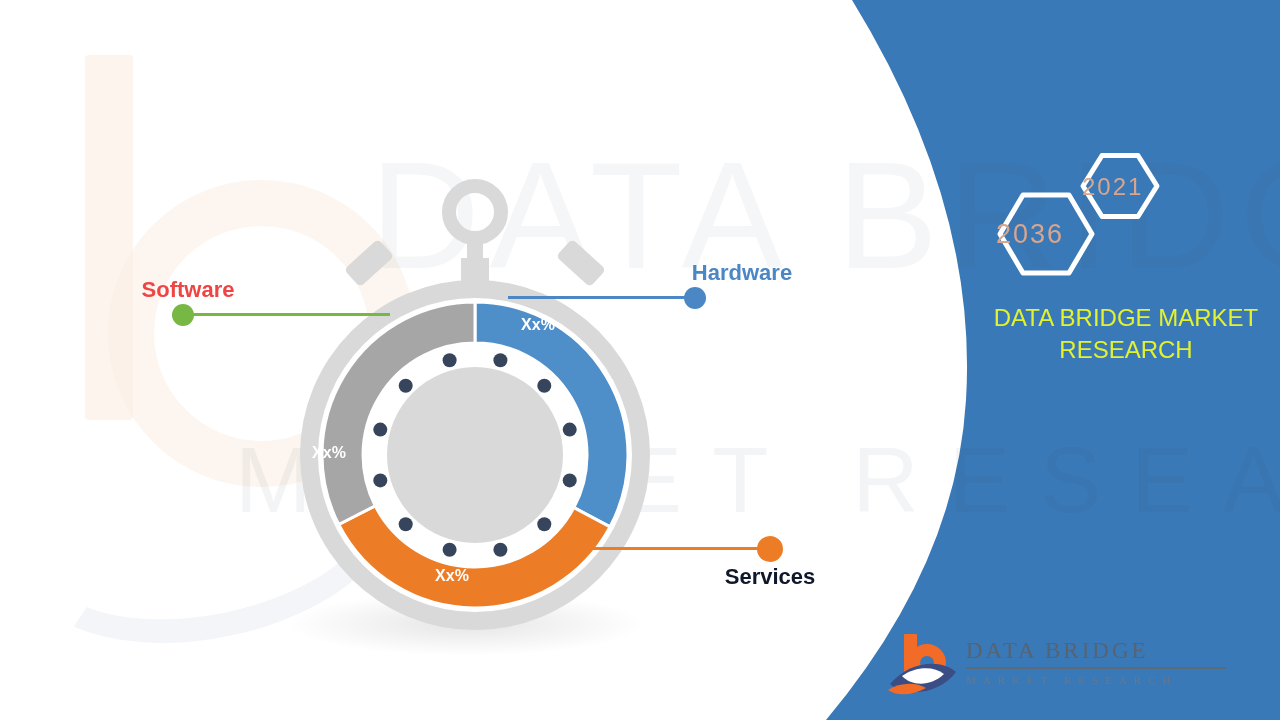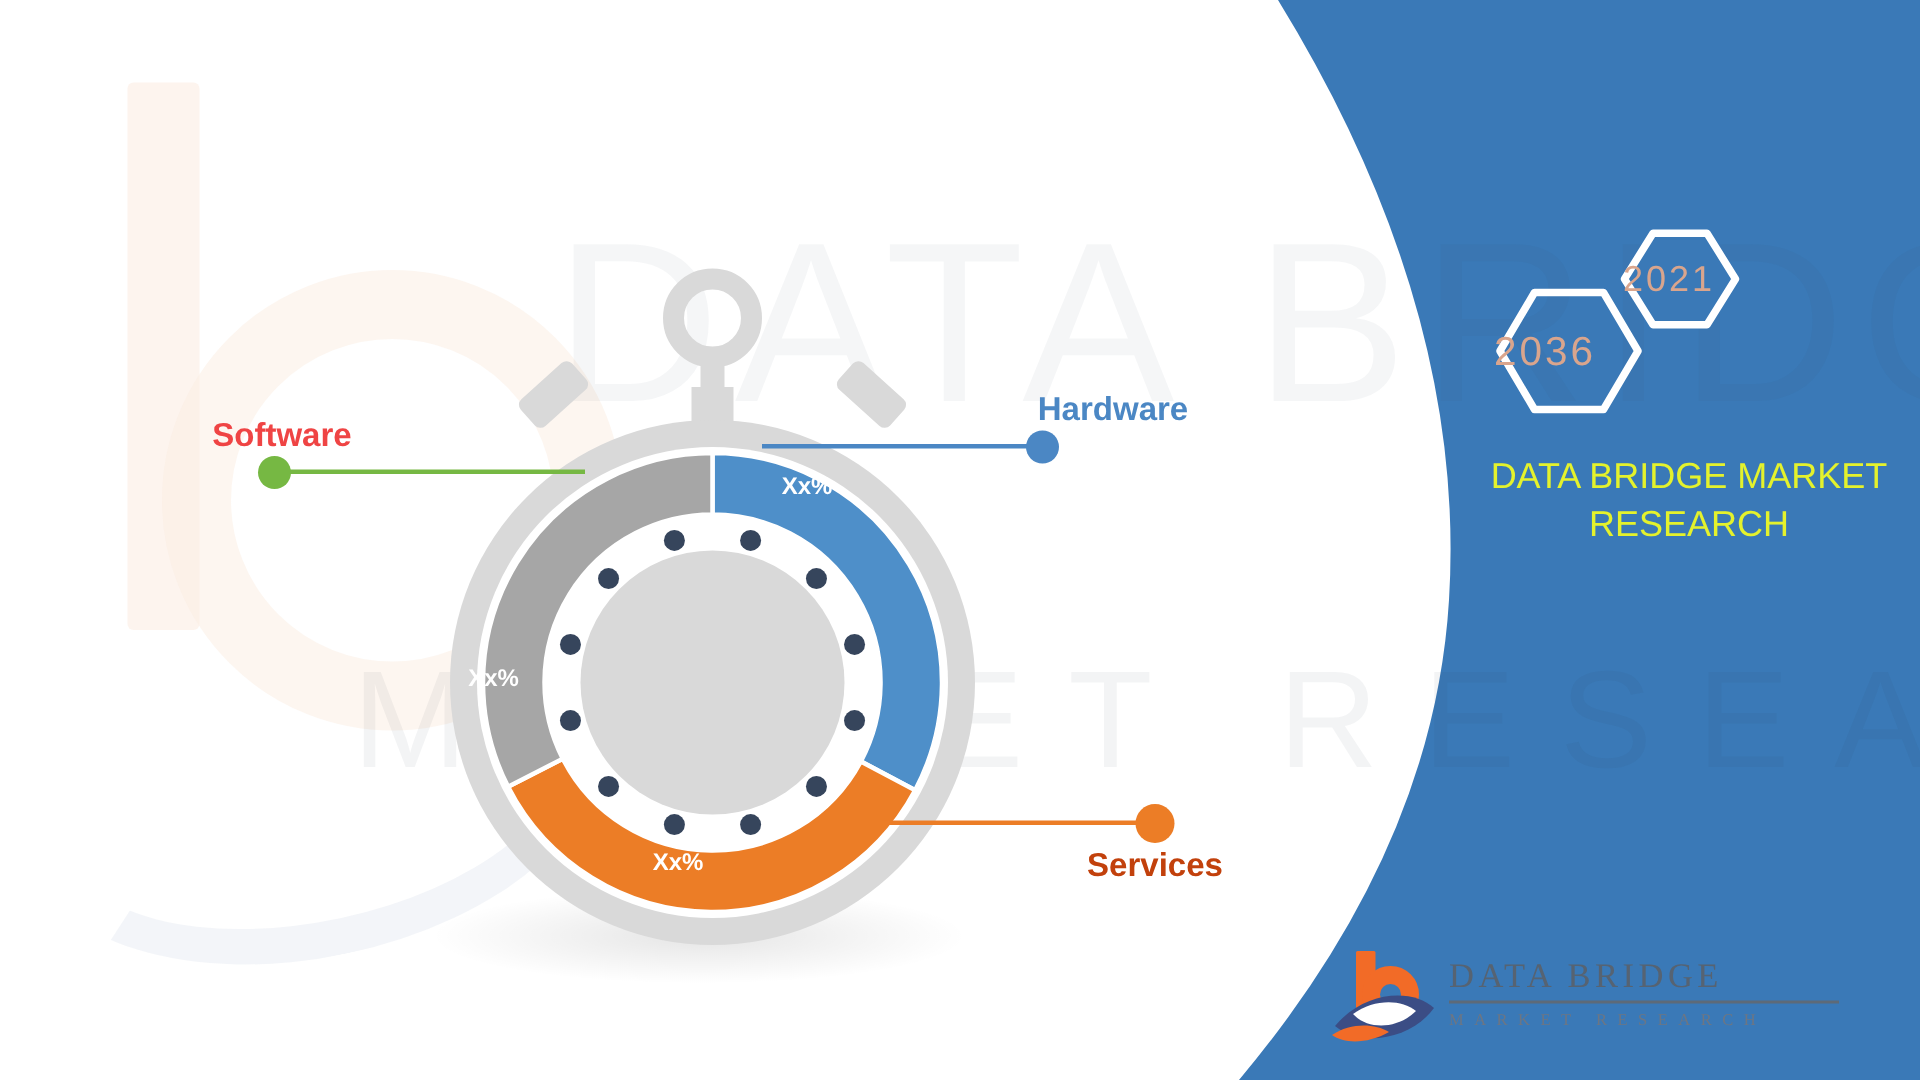--- a/index.html
+++ b/index.html
@@ -29,21 +29,21 @@
   .pct-hardware{left:237px;top:176px;}
   .pct-software{left:28px;top:304px;}
   .pct-services{left:151px;top:427px;}
   .center-label{left:100px;top:294px;width:200px;text-align:center;color:#141414;
                 font-size:19px;font-weight:700;}
 
   
   .callout-text{font-size:22px;font-weight:700;}
   .lbl-software{left:118px;top:277px;width:140px;text-align:center;color:#ef4444;}
   .lbl-hardware{left:672px;top:260px;width:140px;text-align:center;color:#4b87c4;}
-  .lbl-services{left:710px;top:564px;width:120px;text-align:center;color:#c2410c;}
+  .lbl-services{left:710px;top:564px;width:120px;text-align:center;color:#0f172a;}
   .dot{border-radius:50%;}
   .dot-software{left:172px;top:304px;width:22px;height:22px;background:#76b843;}
   .dot-hardware{left:684px;top:287px;width:22px;height:22px;background:#4b87c4;}
   .dot-services{left:757px;top:536px;width:26px;height:26px;background:#ec7d26;}
   .line{height:3px;}
   .line-software{left:193px;top:313px;width:197px;background:#76b843;}
   .line-hardware{left:508px;top:296px;width:178px;background:#4b87c4;}
   .line-services{left:588px;top:547px;width:171px;background:#ec7d26;}
 
   

